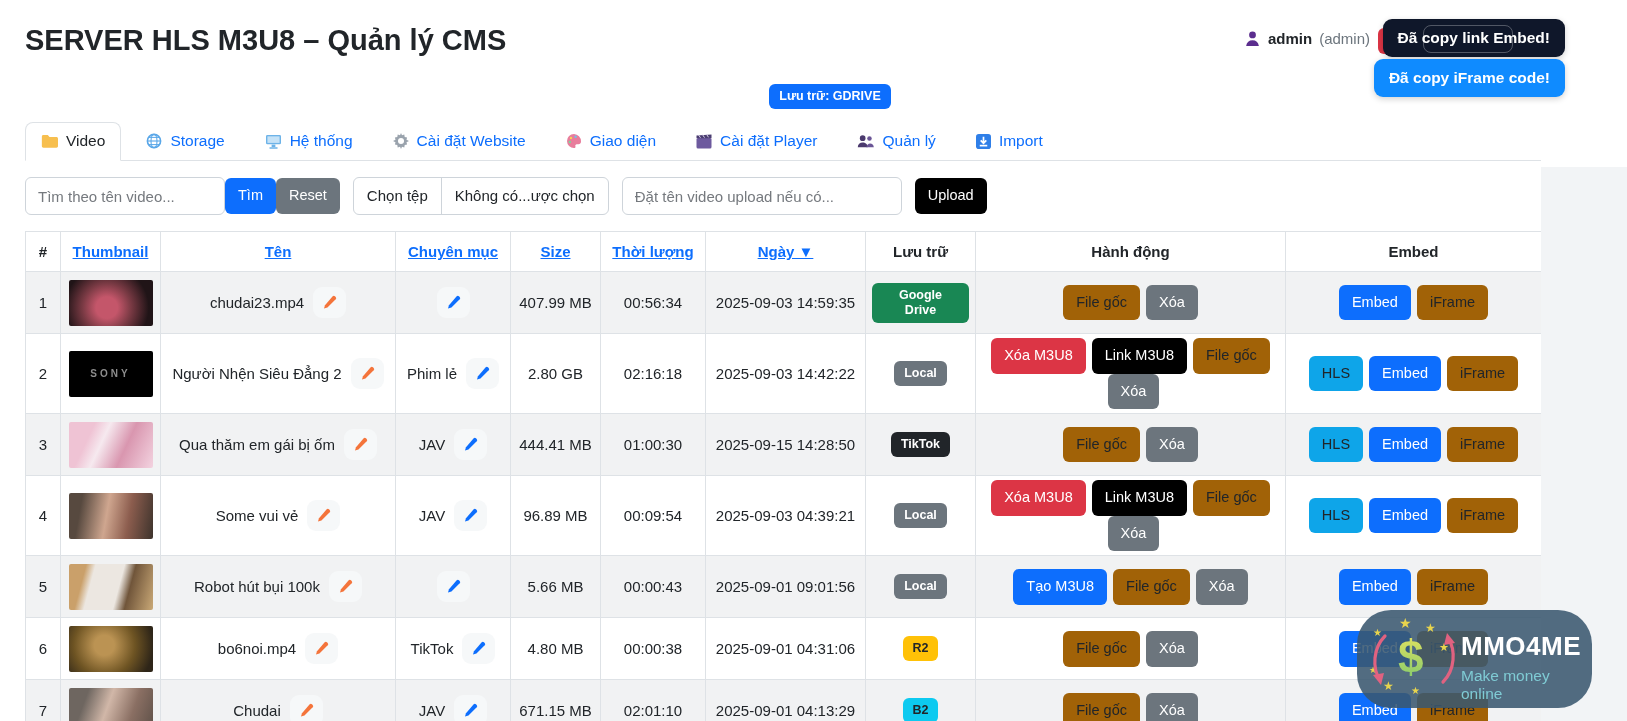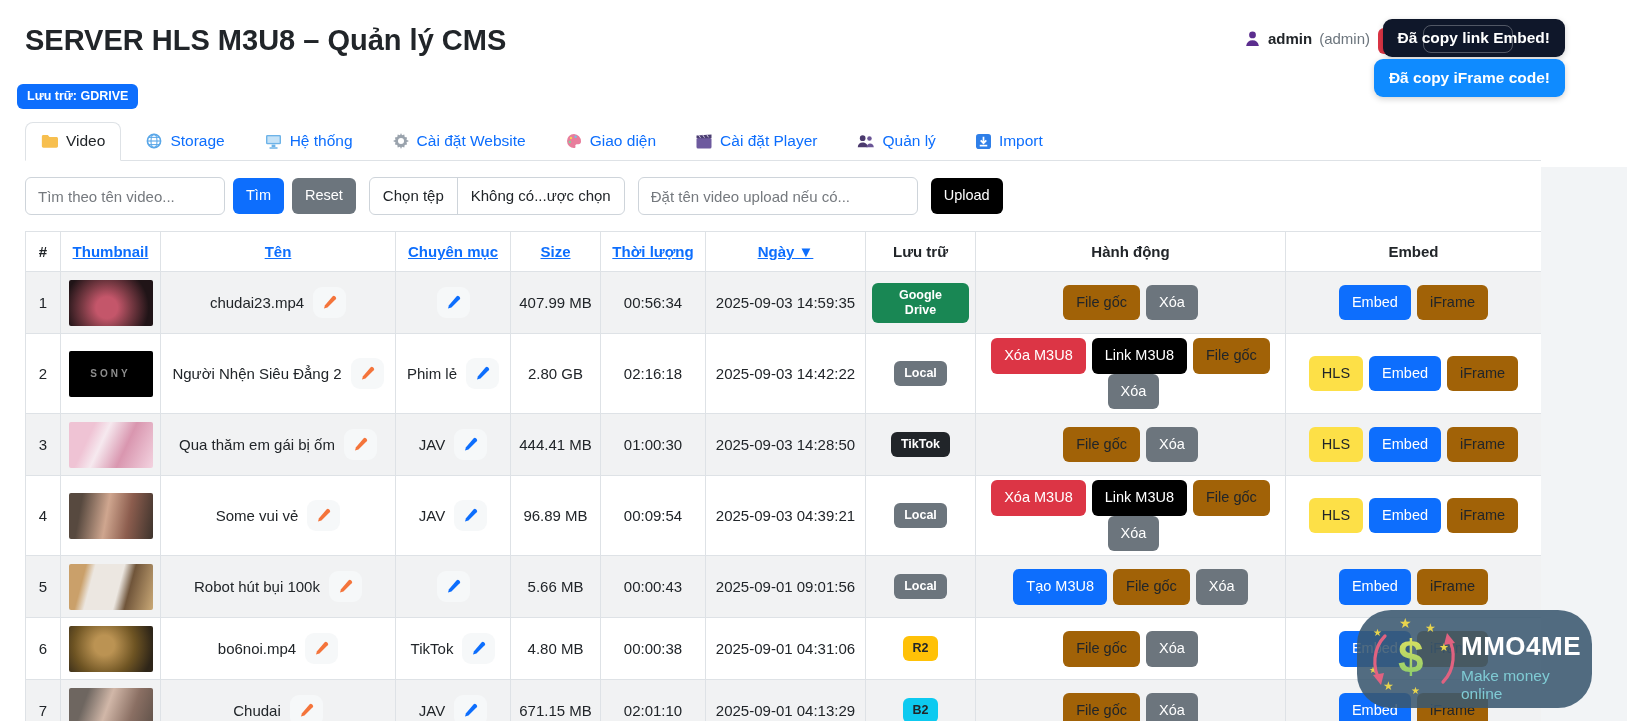--- a/index.html
+++ b/index.html
@@ -10,21 +10,21 @@
   }
   .page { position:relative; width:1627px; height:721px; overflow:hidden; }
 
   
   .topbar { position:relative; padding:22px 0 0 25px; }
   .page-title { font-size:29px; font-weight:700; line-height:36px; }
   .user-box { position:absolute; top:30px; right:257px; display:flex; align-items:center; gap:7px; font-size:15px; }
   .user-name { font-weight:700; }
   .user-role { color:#6c757d; }
 
-  .storage-row { margin:26px 0 0 17px; display:flex; align-items:center; gap:14px; }
+  .storage-row { margin:26px 0 0 33px; display:flex; align-items:center; gap:14px;flex-direction:column; }
   .badge { display:inline-block; padding:5px 10px; border-radius:6px; font-size:12.5px; font-weight:700; color:#fff; line-height:1.2; }
   .bg-primary { background:#0d6efd; }
   .bg-success { background:#198754; }
   .bg-secondary { background:#6c757d; }
   .bg-dark { background:#212529; }
   .bg-warning { background:#ffc107; color:#212529; }
   .bg-info { background:#0dcaf0; color:#212529; }
   .switch-btn { background:#fff; border:1px solid #b4bac0; border-radius:6px; padding:7px 13px; font-size:14.5px; font-family:inherit; color:#212529; cursor:pointer; }
 
   
@@ -36,22 +36,22 @@
   
   .searchbar { margin:16px 0 16px 25px; display:flex; align-items:center; }
   .tinput { height:38px; border:1px solid #ced4da; border-radius:6px; padding:0 12px; font-size:15px; font-family:inherit; color:#212529; background:#fff; }
   .tinput::placeholder { color:#75797e; }
   .btn { display:inline-block; border:none; border-radius:6px; padding:8px 13px; font-size:14.5px; font-family:inherit; cursor:pointer; line-height:1.35; white-space:nowrap; }
   .btn-primary { background:#0d6efd; color:#fff; }
   .btn-secondary { background:#6c757d; color:#fff; }
   .btn-success { background:#000000; color:#fff; }
   .btn-danger { background:#dc3545; color:#fff; }
   .btn-info { background:#a16207; color:#212529; }
-  .btn-warning { background:#fde047; color:#212529; }
-  .sb-gap { margin-left:8px; }
+  .btn-warning { background:#0ea5e9; color:#212529; }
+  .sb-gap { }
   .sb-gap-lg { margin-left:13px; }
   .file-group { display:flex; align-items:center; height:38px; border:1px solid #ced4da; border-radius:6px; overflow:hidden; background:#fff; }
   .file-choose { padding:0 13px; line-height:36px; font-size:15px; border-right:1px solid #ced4da; cursor:pointer; }
   .file-status { padding:0 13px; line-height:36px; font-size:15px; color:#212529; }
 
   
   table.vtable { margin-left:25px; border-collapse:collapse; width:1516px; table-layout:fixed; }
   .vtable th { border:1px solid #dee2e6; height:40px; font-size:15px; font-weight:700; text-align:center; padding:2px 4px; background:#fff; }
   .vtable th .col-link { color:#0d6efd; text-decoration:underline; cursor:pointer; }
   .vtable td { border:1px solid #dee2e6; height:62px; text-align:center; vertical-align:middle; padding:4px 6px; font-size:15px; }
@@ -309,21 +309,21 @@
           <td>
             <div class="cellflex">
               <span>JAV</span>
               <button class="edit-btn"><span><svg width="15" height="15" viewBox="0 0 16 16">
                     <path fill="#0d6efd" d="M11.4 1.4a1.7 1.7 0 012.4 0l.8.8a1.7 1.7 0 010 2.4l-8.8 8.8-3.7 1.1 1.1-3.7z"></path>
                   </svg></span></button>
             </div>
           </td>
           <td>444.41 MB</td>
           <td>01:00:30</td>
-          <td>2025-09-03 14:28:50</td>
+          <td>2025-09-15 14:28:50</td>
           <td><span class="badge bg-dark">TikTok</span></td>
           <td class="actions"><button class="btn btn-info">File gốc</button><button class="btn btn-secondary">Xóa</button></td>
           <td class="embeds"><button class="btn btn-warning">HLS</button><button class="btn btn-primary">Embed</button><button class="btn btn-info">iFrame</button></td>
         </tr>
         <tr>
           <td>4</td>
           <td>
             <div class="thumb t4"></div>
           </td>
           <td>

